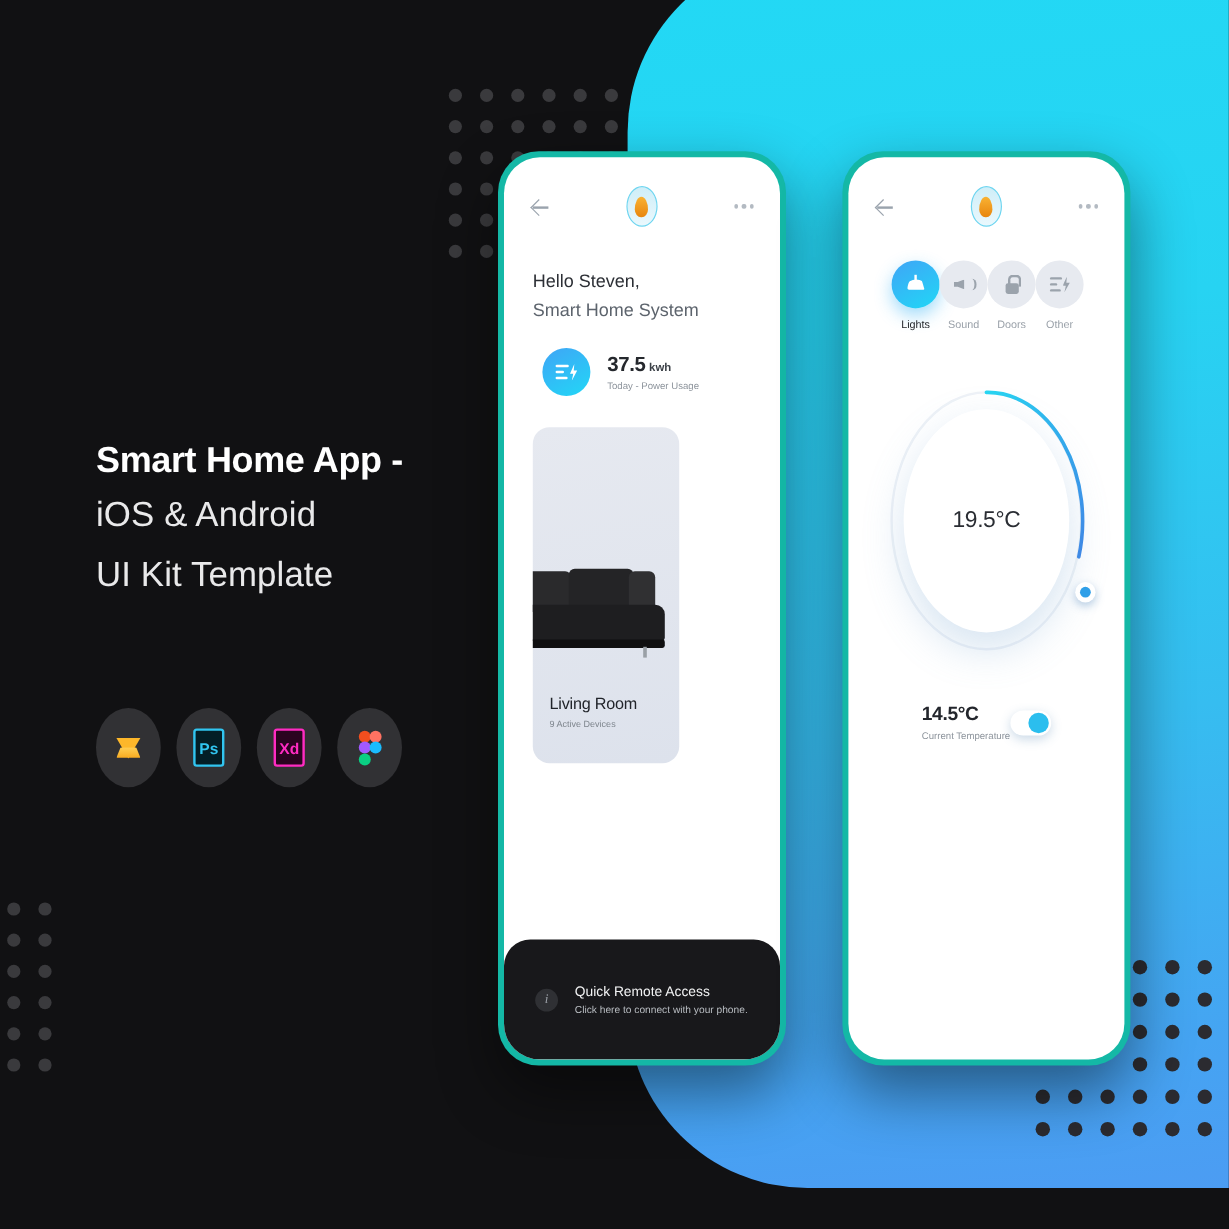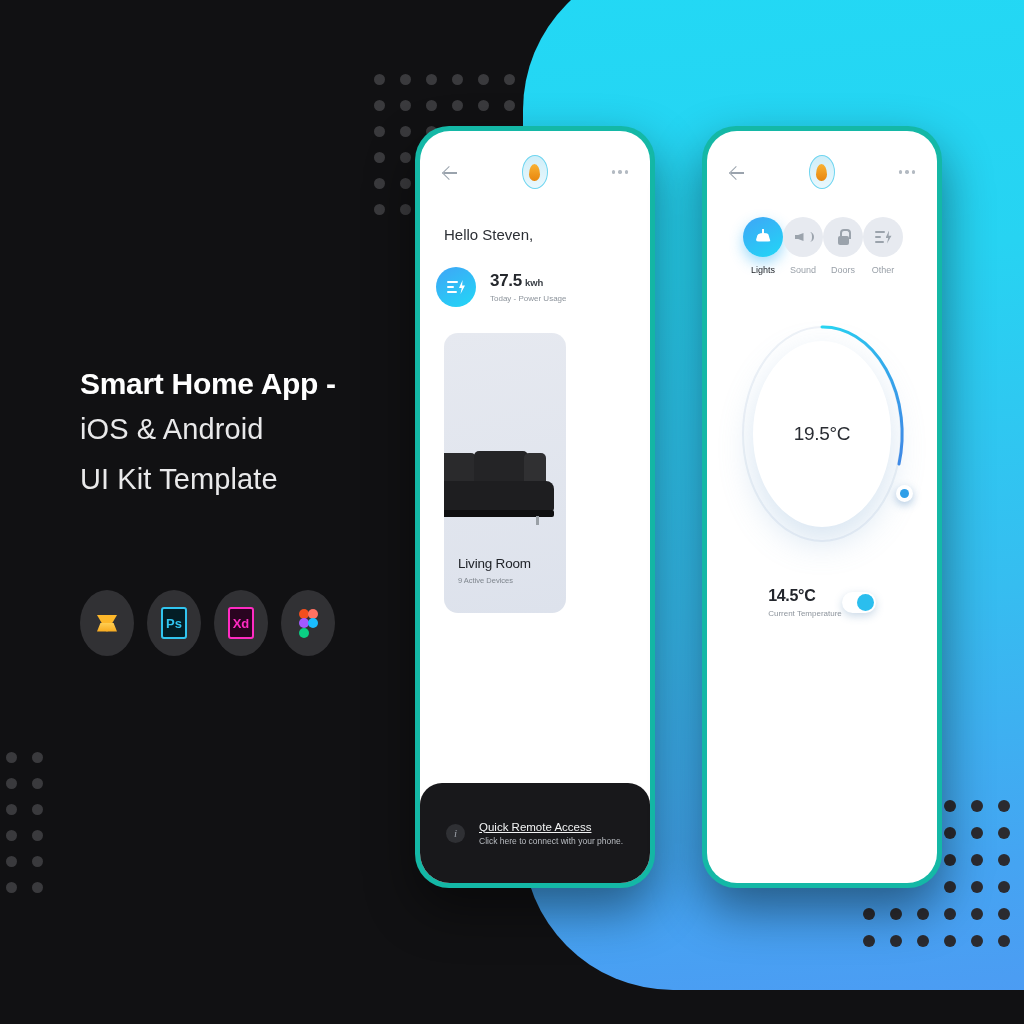--- a/index.html
+++ b/index.html
@@ -72,21 +72,21 @@
   .flame{ width:11px; height:17px; border-radius:50% 50% 48% 48%/62% 62% 38% 38%;
     background:linear-gradient(180deg,#F9B233,#E8860E); }
   .dots-menu{ display:flex; gap:3px; }
   .dots-menu i{ width:3.4px; height:3.4px; border-radius:50%; background:#b3bac2; display:block; }
 
   
   .greet{ padding:34px 24px 0; }
   .greet-1{ font-size:15px; color:#2c2f35; line-height:1.6; }
   .greet-2{ font-size:15px; color:#5d646d; line-height:1.55; }
 
-  .usage-row{ display:flex; align-items:center; gap:14px; padding:20px 16px 0; }
+  .usage-row{ display:flex; align-items:center; gap:14px; padding:20px 32px 0; }
   .usage-circle{ width:40px; height:40px; border-radius:50%;
     background:linear-gradient(150deg,#3FA5F6,#22D7F6); display:flex; align-items:center; justify-content:center; flex:0 0 auto; }
   .bolt-ico{ position:relative; width:18px; height:14px; }
   .bolt-ico i{ position:absolute; left:0; height:2.2px; background:#fff; border-radius:1px; display:block; }
   .bolt-ico i:nth-child(1){ top:1px; width:11px; }
   .bolt-ico i:nth-child(2){ top:6px; width:7px; }
   .bolt-ico i:nth-child(3){ top:11px; width:10px; }
   .bolt-ico:after{ content:""; position:absolute; right:0; top:0; width:6px; height:14px; background:#fff;
     clip-path:polygon(60% 0,0 58%,45% 58%,25% 100%,100% 40%,52% 40%); }
   .usage-val{ font-size:17px; font-weight:bold; color:#25282d; letter-spacing:-.3px; }
@@ -110,21 +110,21 @@
   .sink .basin:after{ content:""; position:absolute; left:10px; top:24px; width:10px; height:3px; background:#d5dde4; border-radius:2px; }
   .sink .tap{ position:absolute; left:17px; top:0; width:5px; height:30px; background:linear-gradient(90deg,#9aa4ab,#d8dee3,#8c959c); border-radius:2px; }
   .sink .tap:before{ content:""; position:absolute; left:-2px; top:5px; width:9px; height:9px; background:#3d4348; border-radius:1px; }
   .room-label{ position:absolute; left:14px; bottom:42px; font-size:13.5px; color:#21242a; letter-spacing:-.2px; white-space:nowrap; }
   .room-sub{ position:absolute; left:14px; bottom:28px; font-size:7.5px; color:#7e858d; white-space:nowrap; }
 
   .remote-banner{ position:absolute; left:0; bottom:0; width:100%; height:100px; background:#18181b;
     border-radius:22px; display:flex; align-items:center; gap:14px; padding:0 26px; }
   .info-ico{ width:19px; height:19px; border-radius:50%; background:#2f3034; color:#9ca1a8;
     font-size:11px; font-style:italic; display:flex; align-items:center; justify-content:center; font-family:"Liberation Serif",serif; flex:0 0 auto; }
-  .banner-t{ font-size:11.5px; color:#f2f3f4;text-decoration:underline; }
+  .banner-t{ font-size:11.5px; color:#f2f3f4; }
   .banner-s{ font-size:8.5px; color:#b9bdc2; margin-top:3px; }
 
   
   .tabs{ display:flex; justify-content:space-between; padding:28px 36px 0; }
   .tab{ display:flex; flex-direction:column; align-items:center; gap:8px; }
   .tab-ico{ width:40px; height:40px; border-radius:50%; background:#e7eaf0;
     display:flex; align-items:center; justify-content:center; }
   .tab.active .tab-ico{ background:linear-gradient(150deg,#3FA5F6,#21D7F6); box-shadow:0 6px 14px rgba(45,175,245,.45); }
   .tab-lbl{ font-size:9px; color:#9aa1a9; }
   .tab.active .tab-lbl{ color:#23262b; }
@@ -294,20 +294,21 @@
         </span>
       <span class="dots-menu">
           <i></i>
           <i></i>
           <i></i>
         </span>
     </div>
 
     <div class="greet">
       <div class="greet-1">Hello Steven,</div>
+      <div class="greet-2">Smart Home System</div>
     </div>
 
     <div class="usage-row">
       <span class="usage-circle">
         <span class="bolt-ico">
             <i></i>
             <i></i>
             <i></i>
           </span>
       </span>

